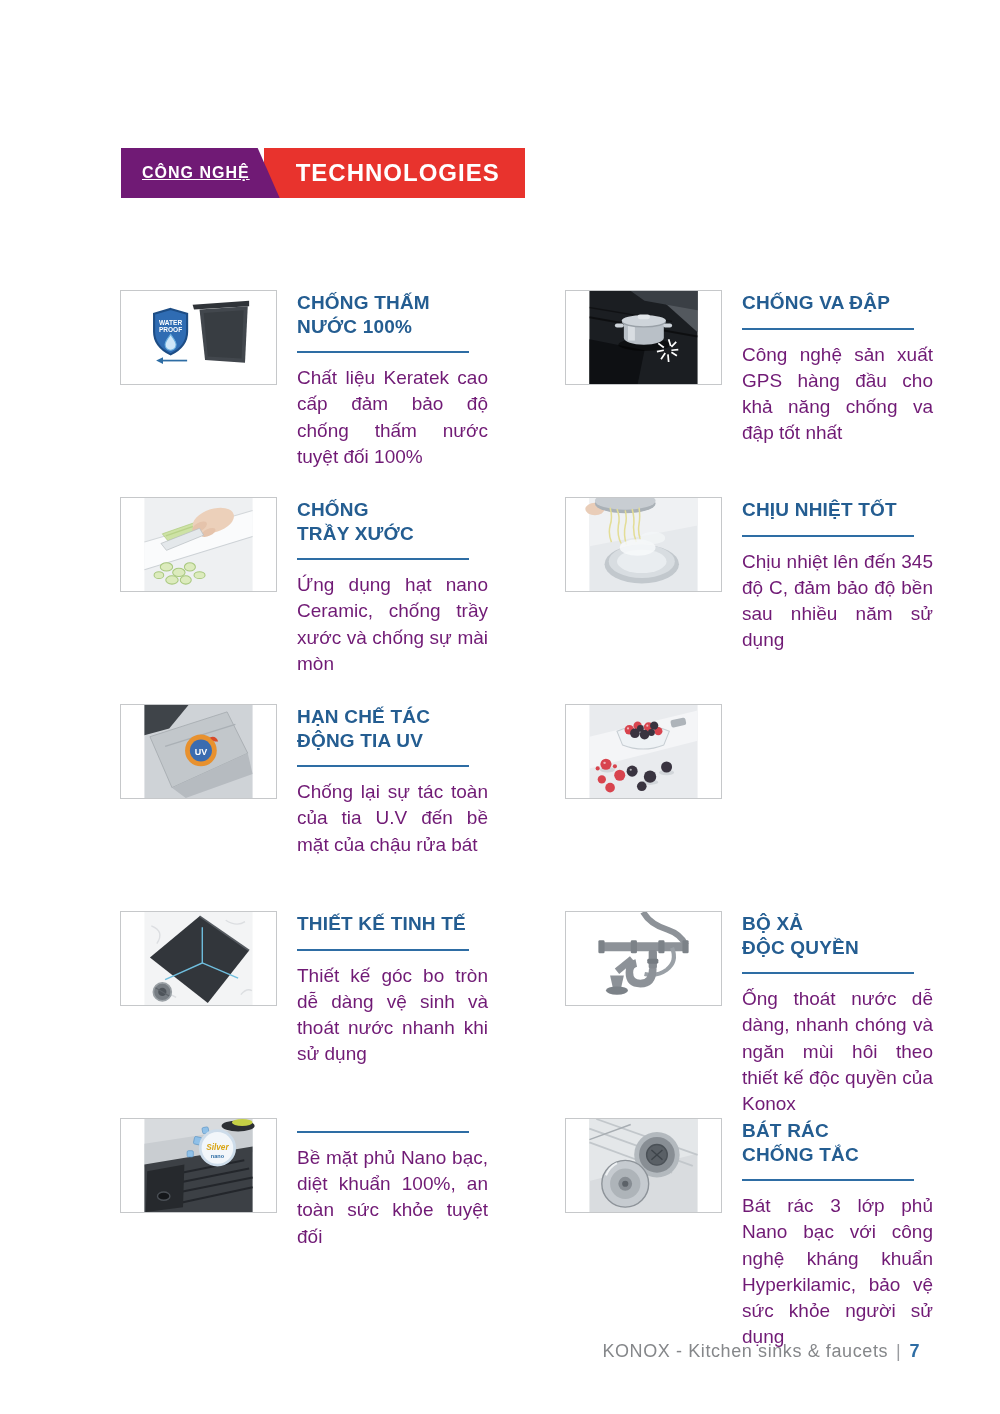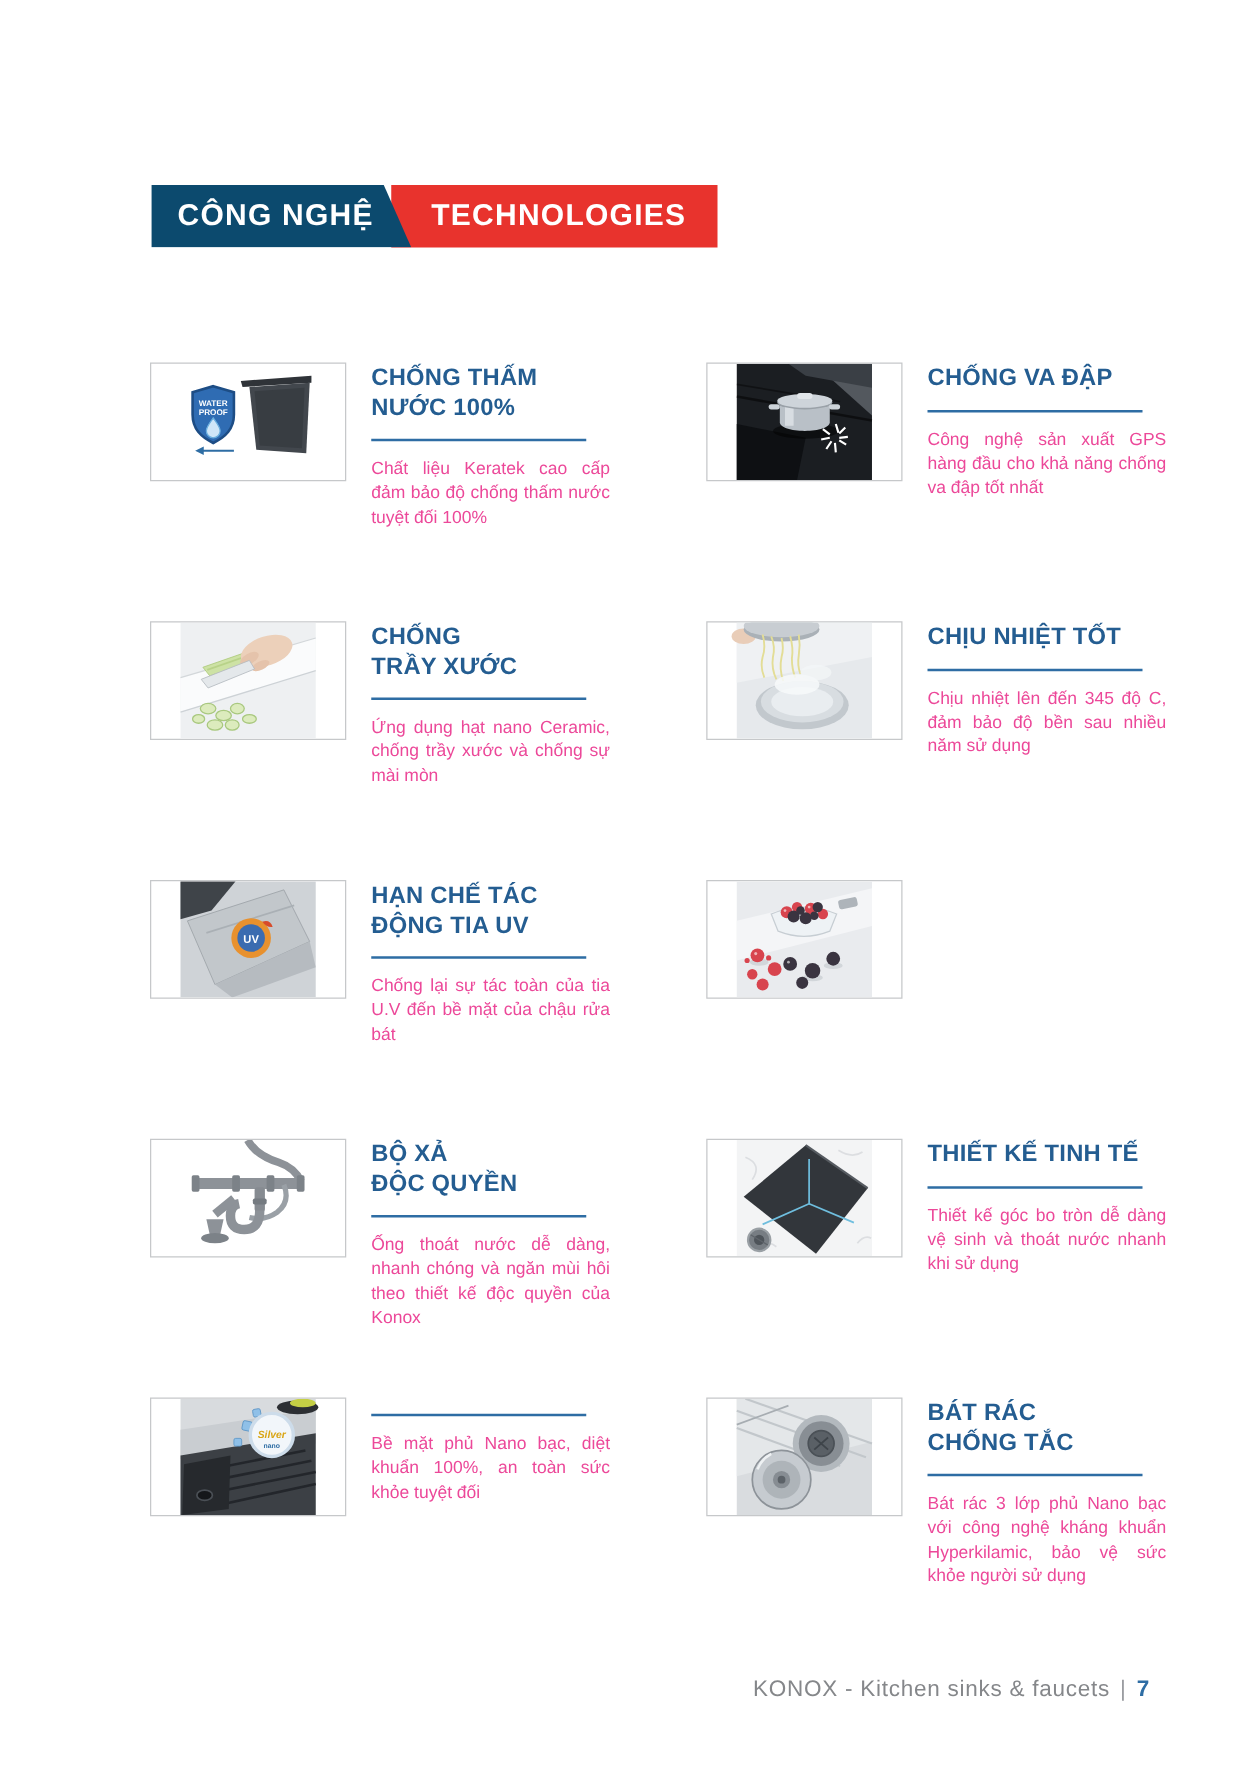--- a/index.html
+++ b/index.html
@@ -6,25 +6,26 @@
   html,body { background:#ffffff; }
   body {
     width:1000px; height:1414px; position:relative;
     font-family:"Liberation Sans", sans-serif;
     overflow:hidden;
   }
 
   
   .banner { position:absolute; left:121px; top:148px; height:50px; display:flex; }
   .banner-vi {
-    position:relative; z-index:2; background:#0c4a6e; color:#fff;
+    position:relative; z-index:2; background:#701a75; color:#fff;
     display:flex; align-items:center; padding:0 30px 0 21px;
-    font-size:24px; font-weight:bold; letter-spacing:1px;
+    font-size:16px; font-weight:bold; letter-spacing:1px;
     clip-path:polygon(0 0, calc(100% - 22px) 0, 100% 100%, 0 100%);
     margin-right:-16px;
+    text-decoration:underline;
   }
   .banner-en {
     background:#e8332d; color:#fff; display:flex; align-items:center;
     padding:0 25px 0 32px; font-size:24px; font-weight:bold; letter-spacing:1px;
   }
 
   
   .features {
     position:absolute; left:120px; top:290px;
     display:grid; grid-template-columns:368px 368px; column-gap:77px;
@@ -36,21 +37,21 @@
     border:1px solid #c6c8ca; background:#fff; overflow:hidden;
   }
   .photo svg { display:block; width:100%; height:100%; }
   .ftext { margin-left:20px; width:191px; }
   .ftitle {
     color:#245d91; font-size:19px; line-height:1.24; font-weight:bold;
     letter-spacing:.2px; white-space:pre-line; margin-top:1px;
   }
   .fdivider { width:172px; height:2px; background:#2e6da4; margin:13px 0 12px; }
   .fdesc {
-    color:#ec4899; font-size:14px; line-height:1.38;
+    color:#701a75; font-size:19px; line-height:1.38;
     text-align:justify; text-justify:inter-word;
   }
 
   
   .footer {
     position:absolute; top:1341px; right:80px;
     font-size:18px; color:#85878a; letter-spacing:.6px;
     display:flex; align-items:baseline; gap:8px;
   }
   .footer .sep { color:#9a9ca0; }
@@ -244,20 +245,41 @@
             <circle cx="22" cy="84" r="1.8"></circle>
             <circle cx="60" cy="94" r="1.6"></circle>
         </g>
       </svg>
     </div>
   </div>
 
   <div class="feature">
     <div class="photo">
       <svg viewBox="0 0 157 135">
+        <rect width="157" height="135" fill="#f3f4f5"></rect>
+        <path d="M10 20 q20 8 8 26 M118 12 q16 10 28 2 M18 122 q14 -8 28 2 M140 120 q8 -10 16 -6" stroke="#dcdee1" stroke-width="2" fill="none"></path>
+        <polygon points="80,6 152,56 92,132 8,66" fill="#32363b"></polygon>
+        <polyline points="80,6 152,56" stroke="#565b61" stroke-width="2.5" fill="none"></polyline>
+        <polyline points="84,22 84,74 30,98" stroke="#6fbede" stroke-width="2" fill="none"></polyline>
+        <line x1="84" y1="74" x2="136" y2="96" stroke="#6fbede" stroke-width="2"></line>
+        <circle cx="26" cy="116" r="13" fill="#777d83" stroke="#9aa0a5" stroke-width="2.5"></circle>
+        <circle cx="26" cy="116" r="6" fill="#4e545a"></circle>
+        <line x1="16" y1="110" x2="36" y2="122" stroke="#5e646a" stroke-width="1.5"></line>
+      </svg>
+    </div>
+    <div class="ftext">
+      <div class="ftitle">THIẾT KẾ TINH TẾ</div>
+      <div class="fdivider"></div>
+      <div class="fdesc">Thiết kế góc bo tròn dễ dàng vệ sinh và thoát nước nhanh khi sử dụng</div>
+    </div>
+  </div>
+
+  <div class="feature">
+    <div class="photo">
+      <svg viewBox="0 0 157 135">
         <rect width="157" height="135" fill="#ffffff"></rect>
         <path d="M78 0 q10 18 36 26 q18 6 26 22" stroke="#8d9298" stroke-width="9" fill="none"></path>
         <rect x="18" y="44" width="122" height="13" rx="3" fill="#8d9298"></rect>
         <rect x="13" y="41" width="9" height="19" rx="2" fill="#7c8288"></rect>
         <rect x="135" y="41" width="9" height="19" rx="2" fill="#7c8288"></rect>
         <rect x="60" y="41" width="9" height="19" rx="2" fill="#7c8288"></rect>
         <rect x="100" y="41" width="9" height="19" rx="2" fill="#7c8288"></rect>
         <path d="M120 52 q8 20 -8 32 q-14 10 -32 6" stroke="#9aa0a6" stroke-width="6" fill="none"></path>
         <rect x="86" y="55" width="12" height="28" rx="3" fill="#868b91"></rect>
         <rect x="84" y="68" width="16" height="7" rx="2" fill="#757b81"></rect>
@@ -271,41 +293,20 @@
       <div class="ftitle">BỘ XẢ
 ĐỘC QUYỀN</div>
       <div class="fdivider"></div>
       <div class="fdesc">Ống thoát nước dễ dàng, nhanh chóng và ngăn mùi hôi theo thiết kế độc quyền của Konox</div>
     </div>
   </div>
 
   <div class="feature">
     <div class="photo">
       <svg viewBox="0 0 157 135">
-        <rect width="157" height="135" fill="#f3f4f5"></rect>
-        <path d="M10 20 q20 8 8 26 M118 12 q16 10 28 2 M18 122 q14 -8 28 2 M140 120 q8 -10 16 -6" stroke="#dcdee1" stroke-width="2" fill="none"></path>
-        <polygon points="80,6 152,56 92,132 8,66" fill="#32363b"></polygon>
-        <polyline points="80,6 152,56" stroke="#565b61" stroke-width="2.5" fill="none"></polyline>
-        <polyline points="84,22 84,74 30,98" stroke="#6fbede" stroke-width="2" fill="none"></polyline>
-        <line x1="84" y1="74" x2="136" y2="96" stroke="#6fbede" stroke-width="2"></line>
-        <circle cx="26" cy="116" r="13" fill="#777d83" stroke="#9aa0a5" stroke-width="2.5"></circle>
-        <circle cx="26" cy="116" r="6" fill="#4e545a"></circle>
-        <line x1="16" y1="110" x2="36" y2="122" stroke="#5e646a" stroke-width="1.5"></line>
-      </svg>
-    </div>
-    <div class="ftext">
-      <div class="ftitle">THIẾT KẾ TINH TẾ</div>
-      <div class="fdivider"></div>
-      <div class="fdesc">Thiết kế góc bo tròn dễ dàng vệ sinh và thoát nước nhanh khi sử dụng</div>
-    </div>
-  </div>
-
-  <div class="feature">
-    <div class="photo">
-      <svg viewBox="0 0 157 135">
         <rect width="157" height="135" fill="#d8dbde"></rect>
         <polygon points="0,36 157,12 157,48 0,70" fill="#c9cdd1"></polygon>
         <ellipse cx="136" cy="10" rx="24" ry="8" fill="#2c2f33"></ellipse>
         <ellipse cx="142" cy="5" rx="15" ry="5" fill="#c4cf45"></ellipse>
         <polygon points="0,66 157,40 157,135 0,135" fill="#3c4045"></polygon>
         <g stroke="#23262b" stroke-width="3">
           <line x1="14" y1="86" x2="145" y2="60"></line>
           <line x1="22" y1="98" x2="152" y2="72"></line>
           <line x1="32" y1="110" x2="157" y2="85"></line>
           <line x1="46" y1="123" x2="157" y2="99"></line>

